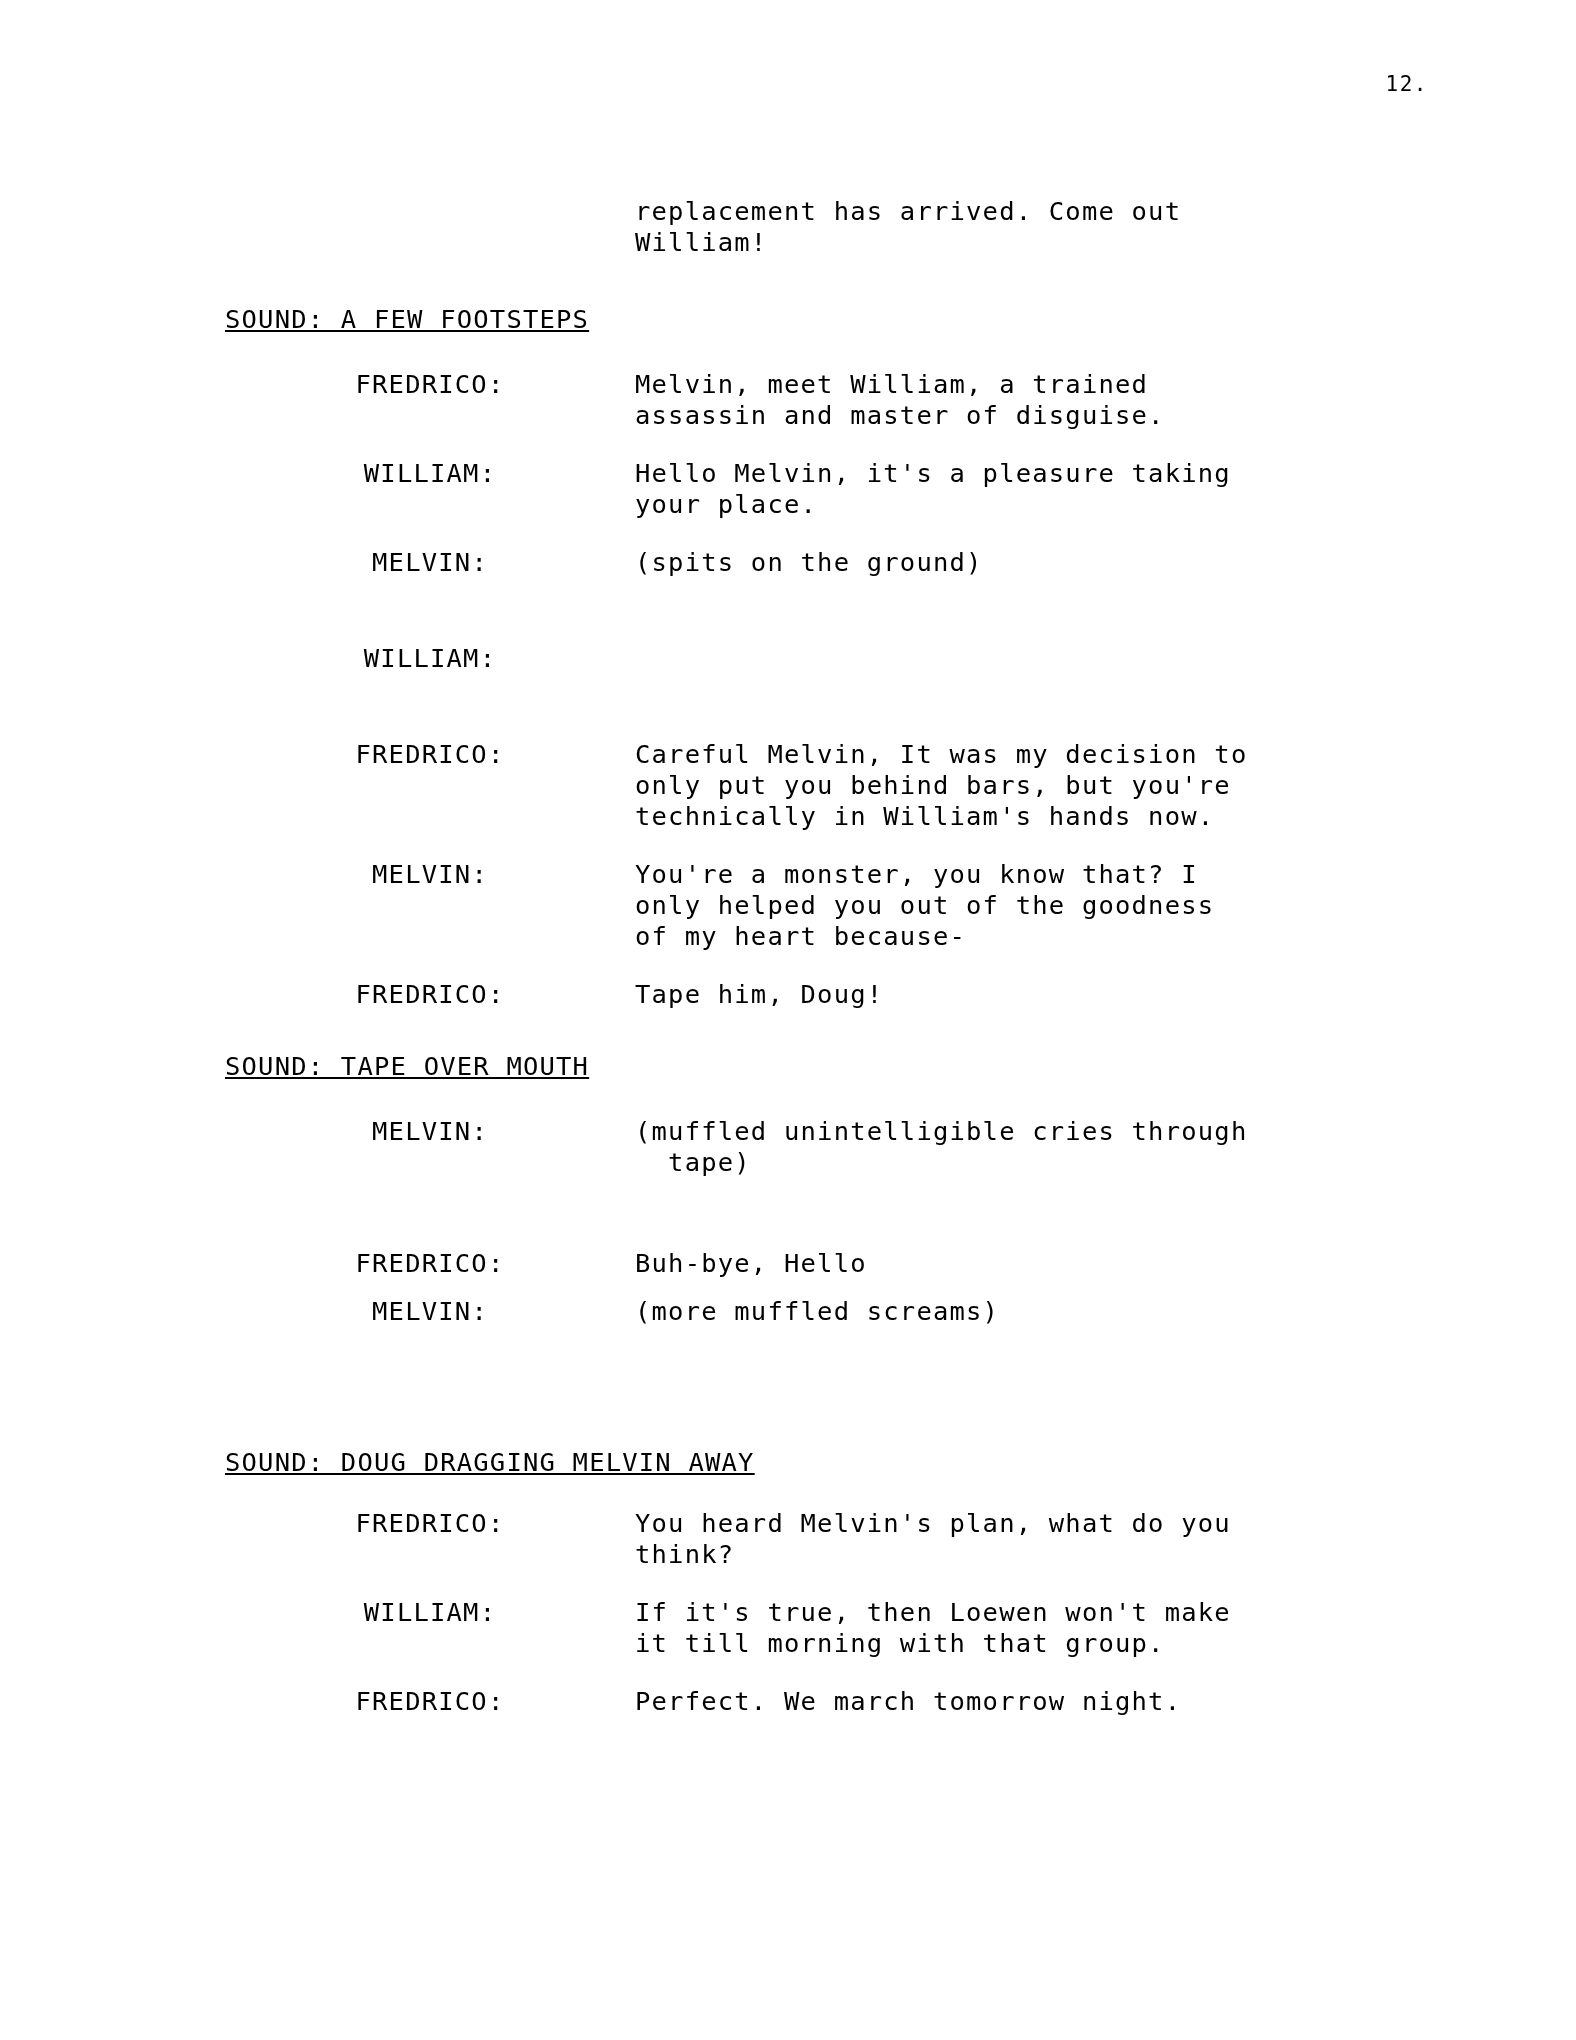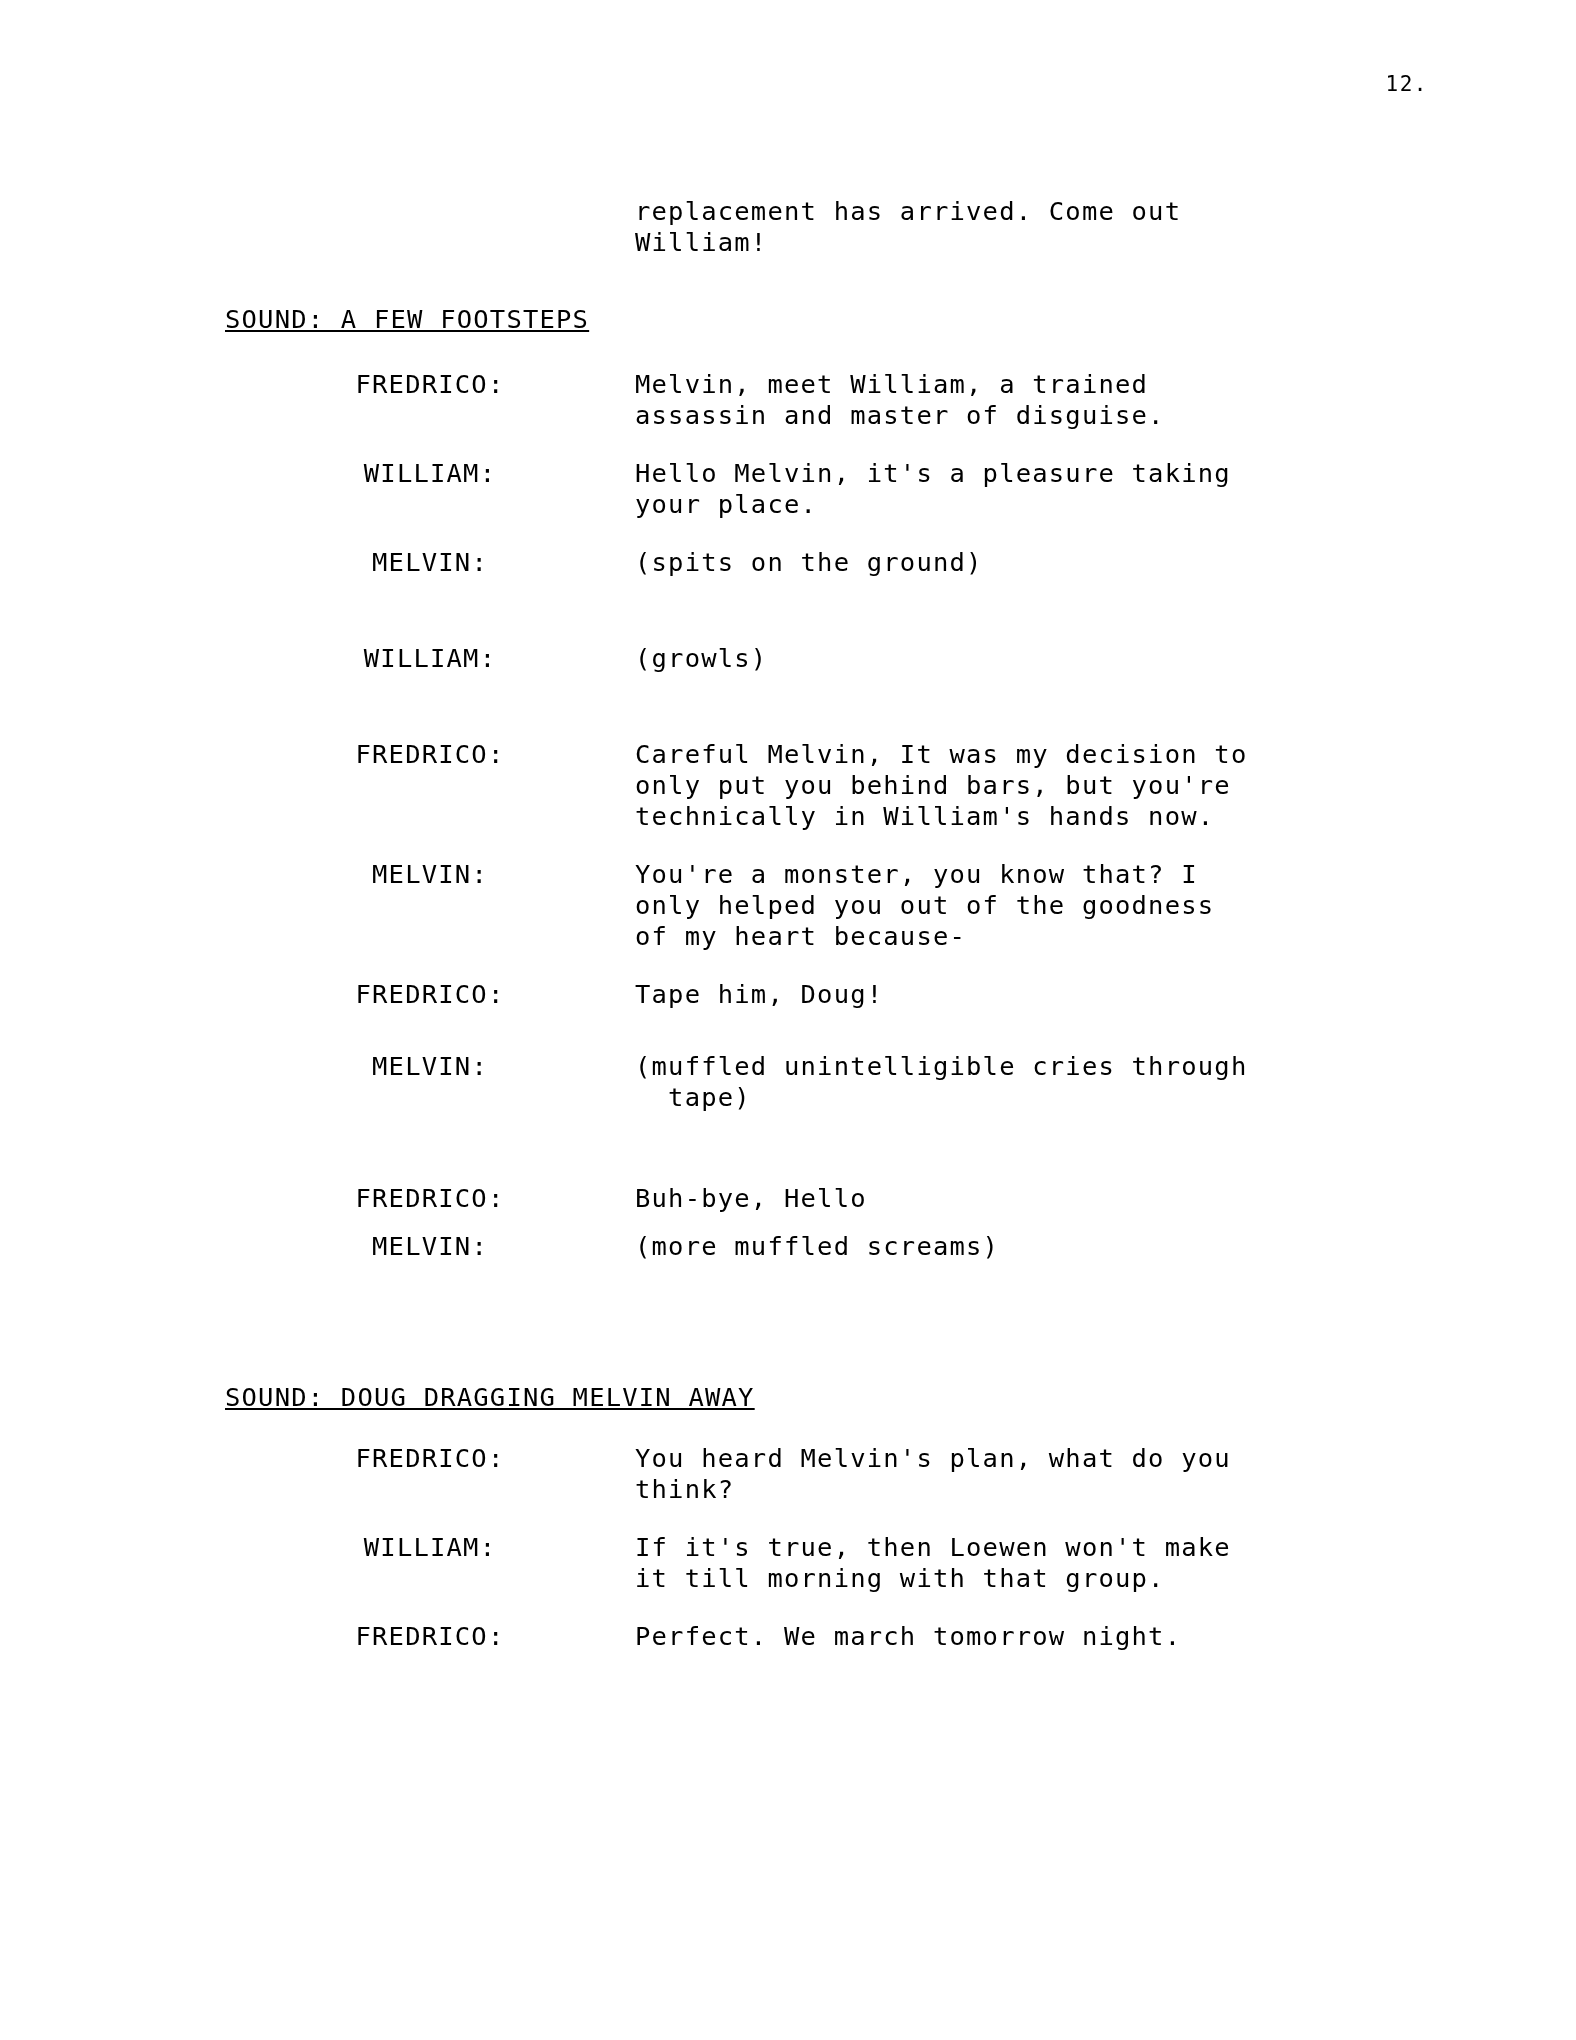--- a/index.html
+++ b/index.html
@@ -89,38 +89,38 @@
         <div class="cue">WILLIAM:</div>
         <div class="line-text">Hello Melvin, it's a pleasure taking
 your place.</div>
       </div>
       <div class="block" style="margin-bottom: 65px;">
         <div class="cue">MELVIN:</div>
         <div class="line-text">(spits on the ground)</div>
       </div>
       <div class="block" style="margin-bottom: 65px;">
         <div class="cue">WILLIAM:</div>
-        <div class="line-text">(growls)</div>
       </div>
       <div class="block" style="margin-bottom: 27px;">
         <div class="cue">FREDRICO:</div>
         <div class="line-text">Careful Melvin, It was my decision to
 only put you behind bars, but you're
 technically in William's hands now.</div>
       </div>
       <div class="block" style="margin-bottom: 27px;">
         <div class="cue">MELVIN:</div>
         <div class="line-text">You're a monster, you know that? I
 only helped you out of the goodness
 of my heart because-</div>
       </div>
       <div class="block" style="margin-bottom: 41px;">
         <div class="cue">FREDRICO:</div>
         <div class="line-text">Tape him, Doug!</div>
       </div>
+      <div class="sound-row" style="margin-bottom: 34px;"><span class="sound">SOUND: TAPE OVER MOUTH</span></div>
       <div class="block" style="margin-bottom: 70px;">
         <div class="cue">MELVIN:</div>
         <div class="line-text">(muffled unintelligible cries through
   tape)</div>
       </div>
       <div class="block" style="margin-bottom: 17px;">
         <div class="cue">FREDRICO:</div>
         <div class="line-text">Buh-bye, Hello</div>
       </div>
       <div class="block" style="margin-bottom: 120px;">

